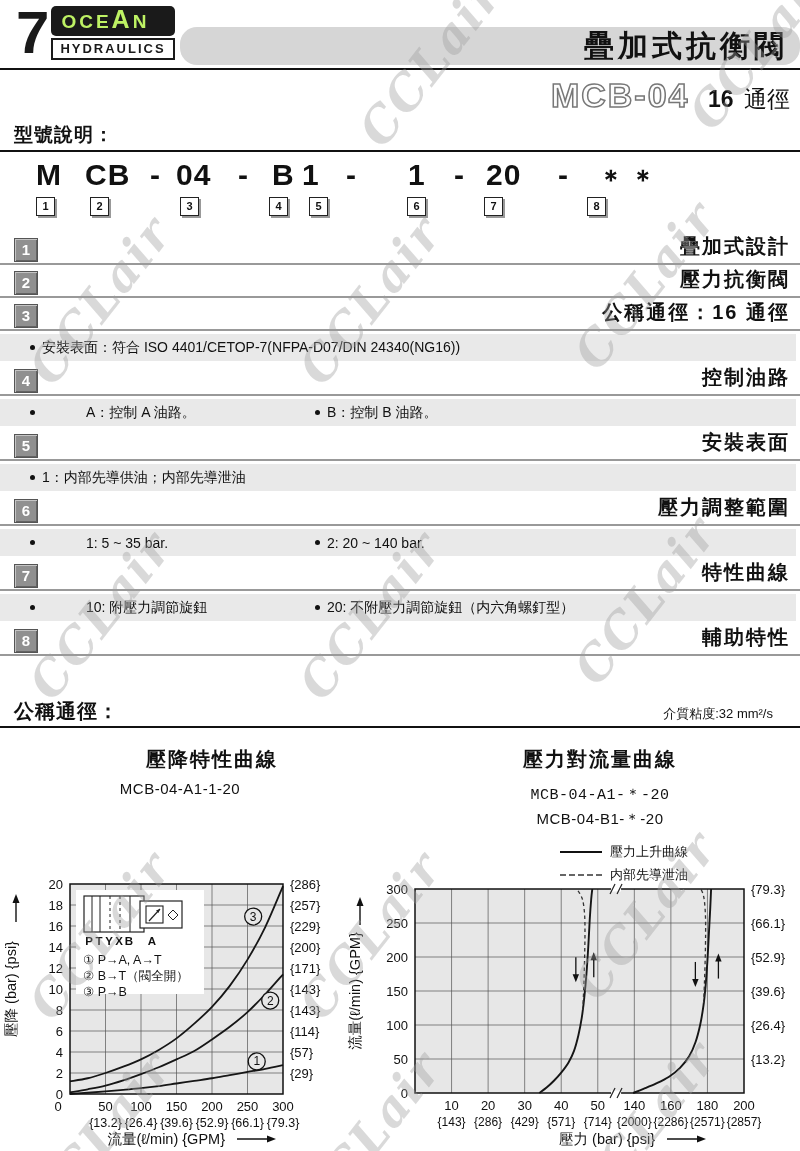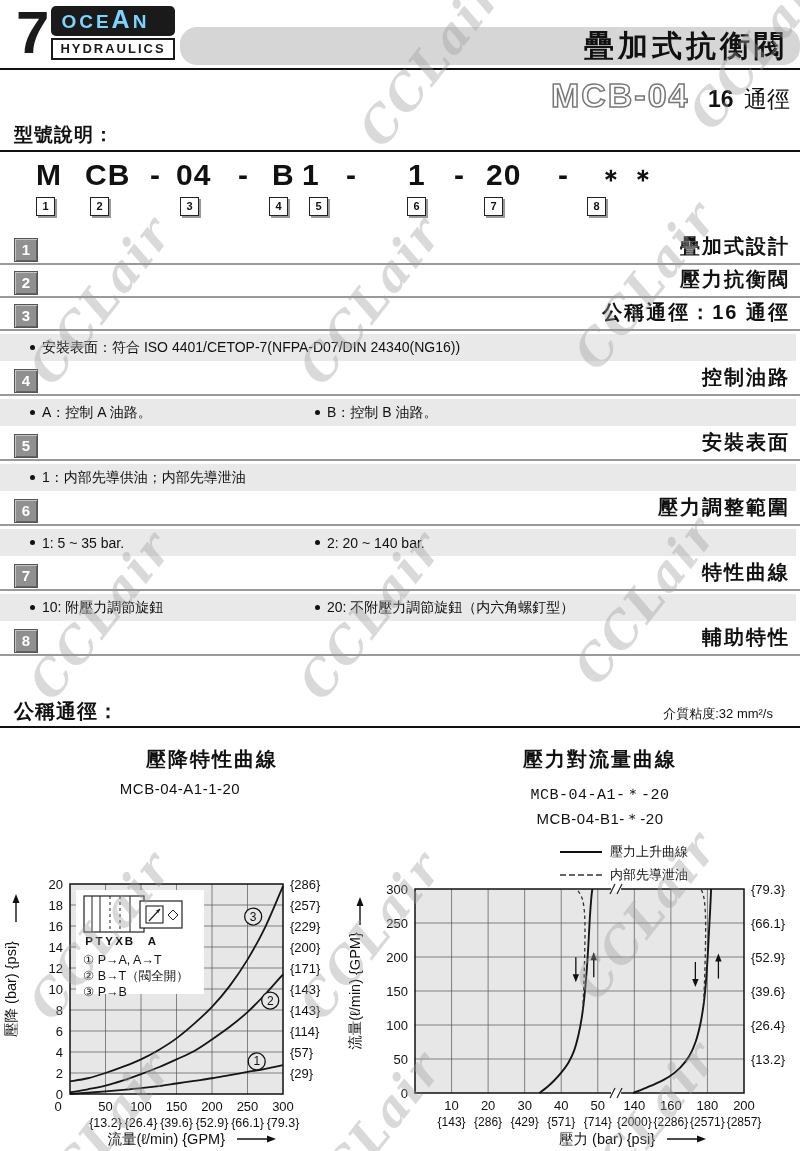--- a/index.html
+++ b/index.html
@@ -3,21 +3,21 @@
 <meta charset="utf-8">
 <style>
   html,body{margin:0;padding:0;}
   body{width:800px;height:1151px;position:relative;background:#fff;color:#111;
        font-family:"Liberation Sans",sans-serif;overflow:hidden;}
   .abs{position:absolute;}
   
   .logo{left:16px;top:6px;display:flex;align-items:flex-start;}
   .logo-seven{font-size:60px;font-weight:900;line-height:54px;letter-spacing:-2px;color:#1a1a1a;margin-right:4px;}
   .logo-right{display:flex;flex-direction:column;}
-  .ocean-bar{background:#1a1a1a;color:#7dd3fc;border-radius:5px;padding:1px 10px 2px 10px;font-weight:800;letter-spacing:3px;font-size:19px;line-height:24px;}
+  .ocean-bar{background:#1a1a1a;color:#bef264;border-radius:5px;padding:1px 10px 2px 10px;font-weight:800;letter-spacing:3px;font-size:19px;line-height:24px;}
   .ocean-bar .bigA{font-size:25px;}
   .hyd-box{border:2px solid #1a1a1a;background:#fff;color:#1a1a1a;font-weight:700;font-size:13px;letter-spacing:2px;padding:0 7px;margin-top:2px;line-height:18px;align-self:flex-start;}
   .title-bar{left:180px;right:0;top:27px;height:38px;background:#d6d6d6;border-radius:17px;}
   .title-bar span{display:block;text-align:right;font-size:30px;font-weight:700;letter-spacing:4px;line-height:38px;padding-right:12px;}
   .hr-black{left:0;right:0;height:2px;background:#111;}
   .model-line{top:76px;right:10px;text-align:right;white-space:nowrap;}
   .mcb{font-size:34px;font-weight:800;letter-spacing:2px;color:#fdfdfd;-webkit-text-stroke:1.5px #777;}
   .size-num{font-size:23px;font-weight:800;margin-left:14px;}
   .size-text{font-size:23px;font-weight:500;margin-left:6px;}
   .heading{font-size:19px;font-weight:700;letter-spacing:1px;}
@@ -26,21 +26,21 @@
   .code-box{position:absolute;width:17px;height:17px;background:#fff;border:1.5px solid #222;box-shadow:2px 2px 0 #999;
             font-size:11px;font-weight:700;text-align:center;line-height:17px;}
   
   #sections{left:0;right:0;top:237px;}
   .sec-header{height:26px;border-bottom:2px solid #999;margin-bottom:5px;position:relative;}
   .sec-num{position:absolute;left:14px;top:1px;width:22px;height:22px;background:#909090;border:1px solid #555;
            box-shadow:inset 1px 1px 0 #c4c4c4,inset -1px -1px 0 #636363;color:#fff;font-weight:700;font-size:15px;text-align:center;line-height:22px;}
   .sec-title{position:absolute;right:10px;bottom:3px;font-size:20px;font-weight:700;letter-spacing:2px;}
   .sec-bullets{height:27px;background:#e9e9e9;margin:-2px 4px 7px 0;display:flex;align-items:center;font-size:14px;}
   .bullet-item{display:flex;align-items:center;padding-left:30px;box-sizing:border-box;}
-  .bullet-item.b-col1{width:285px;flex:none;}
+  .bullet-item.b-col1{width:285px;flex:none;gap:44px;}
   .dot{width:5px;height:5px;border-radius:50%;background:#111;margin-right:7px;flex:none;}
   
   .viscosity{font-size:13px;}
   .chart-title{font-size:20px;font-weight:600;letter-spacing:2px;text-align:center;}
   .chart-sub{font-size:15px;text-align:center;letter-spacing:.5px;}
   #legend{left:560px;top:843px;}
   .leg-row{display:flex;align-items:center;margin-bottom:5px;}
   .leg-sample{width:42px;height:0;margin-right:8px;}
   .leg-solid{border-top:2.5px solid #111;}
   .leg-dashed{border-top:2px dashed #666;}

